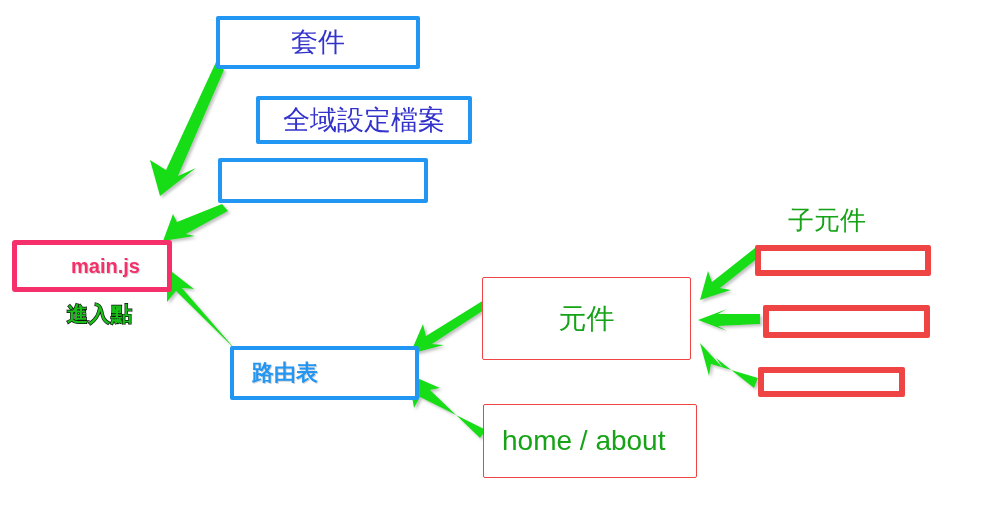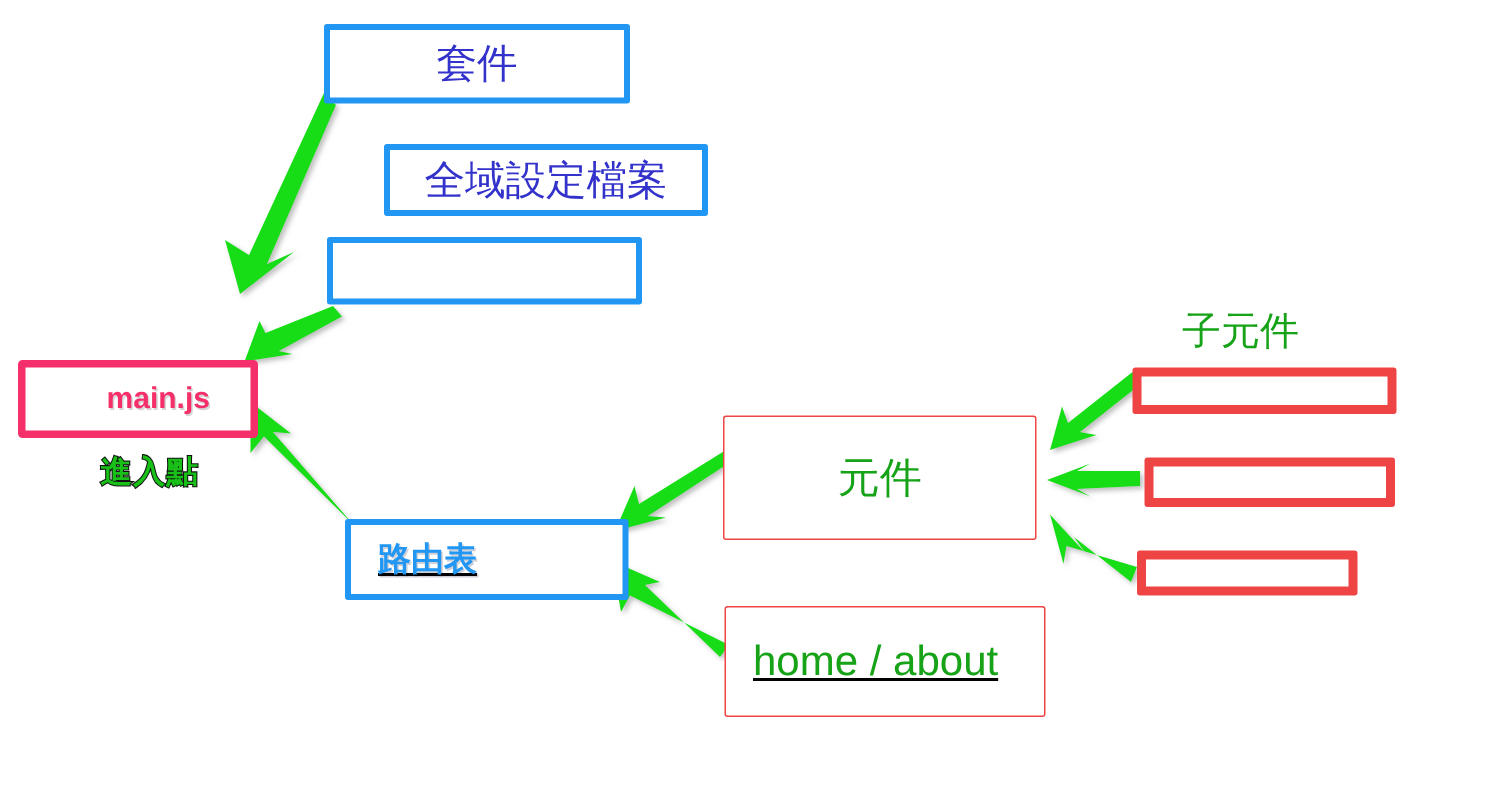--- a/index.html
+++ b/index.html
@@ -91,21 +91,21 @@
     color: #18c018;
     font-size: 21px;
     font-weight: bold;
     letter-spacing: 1px;
     -webkit-text-stroke: 1.4px #111111;
     paint-order: stroke fill;
     white-space: nowrap;
   }
 
   .center { justify-content: center; }
-  .left-pad { justify-content: flex-start; padding-left: 18px; text-decoration: underline; }
+  .left-pad { justify-content: flex-start; padding-left: 18px; }
 </style>
 </head>
 <body>
 
 <div id="canvas">
 
   <svg class="arrow-layer" viewBox="0 0 993 530" width="993" height="530" xmlns="http://www.w3.org/2000/svg">
     <defs>
       <filter id="softshadow" x="-30%" y="-30%" width="170%" height="170%">
         <feDropShadow dx="2" dy="2" stdDeviation="1.6" flood-color="#8a8a8a" flood-opacity="0.55"></feDropShadow>

